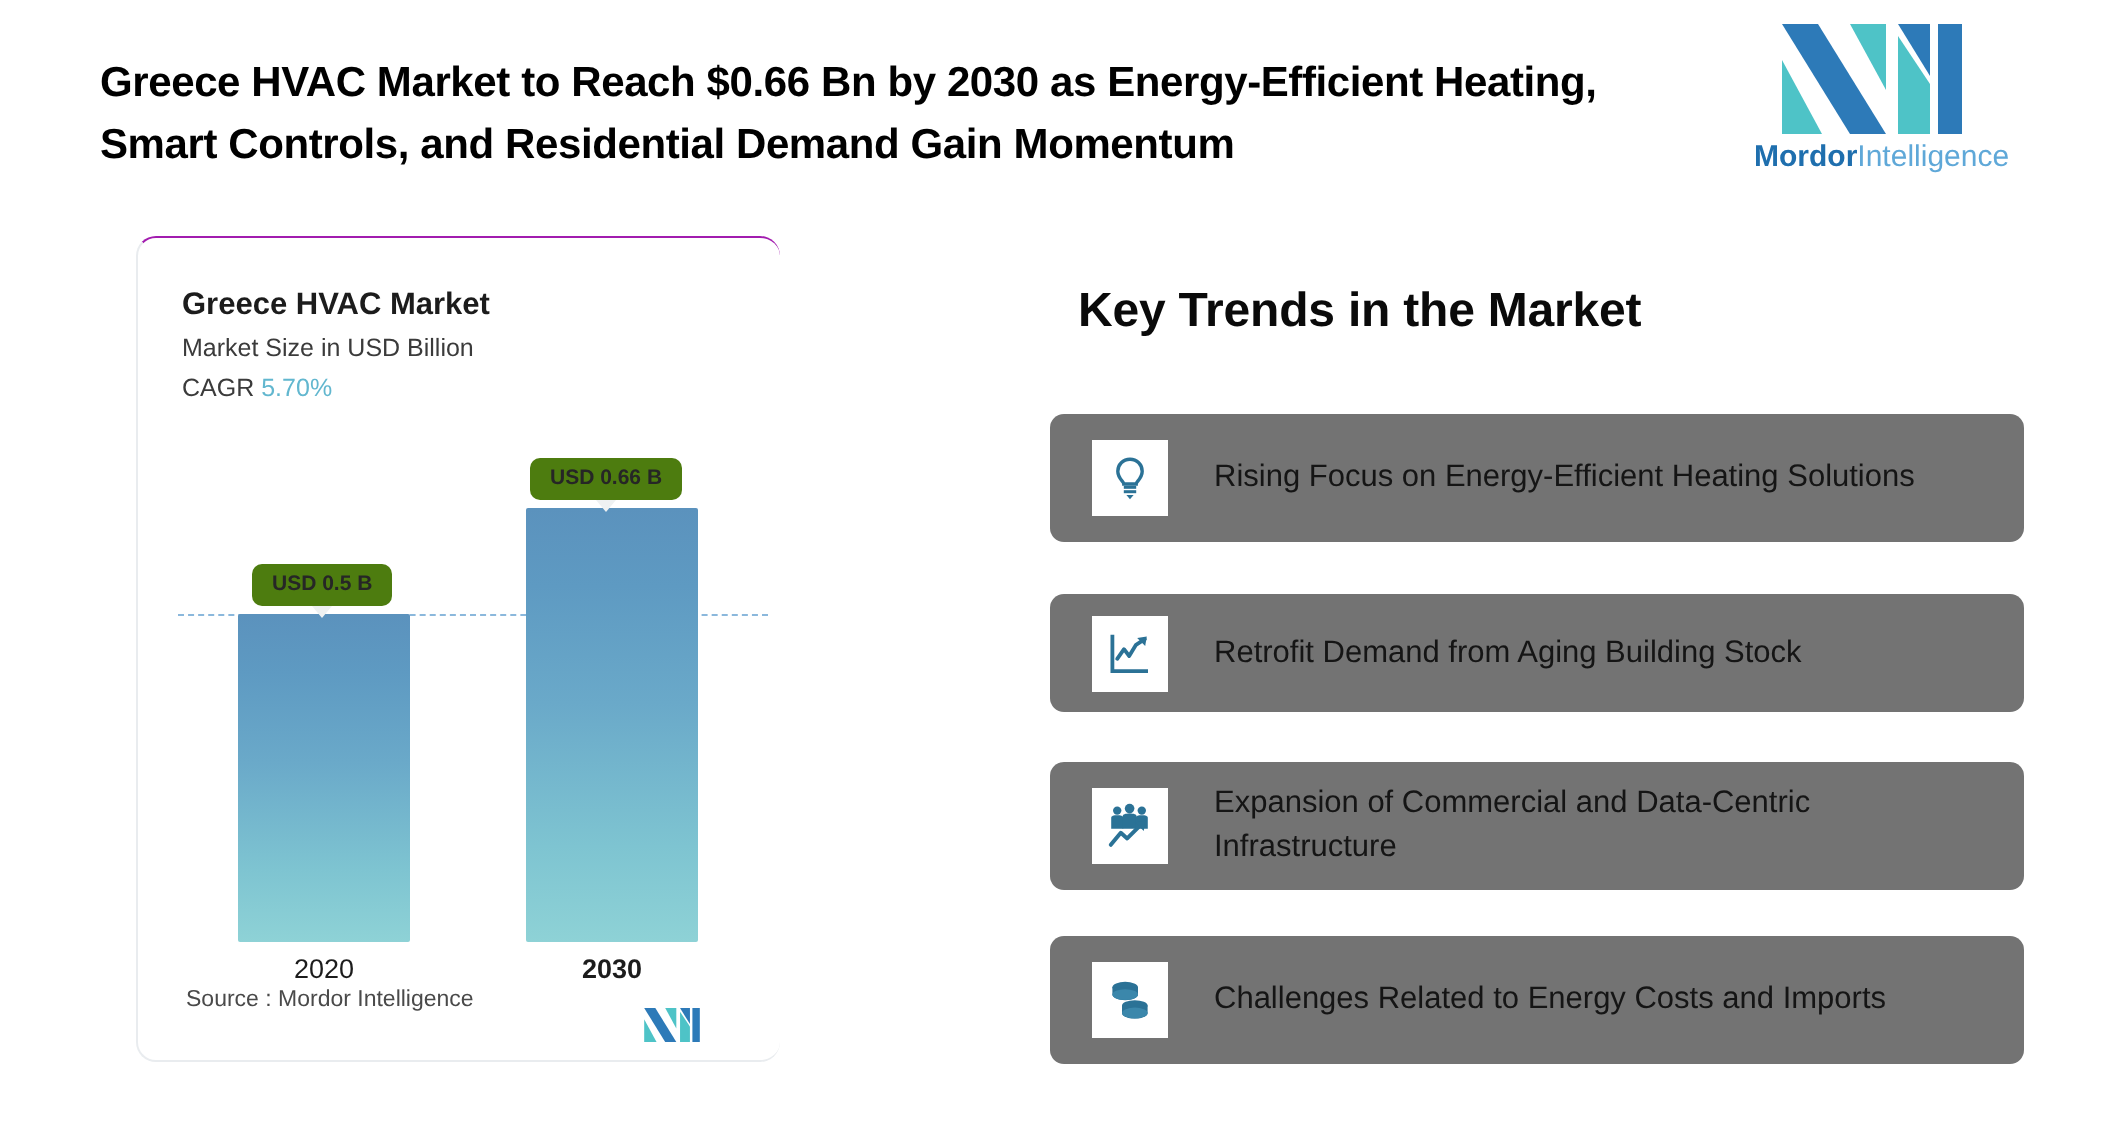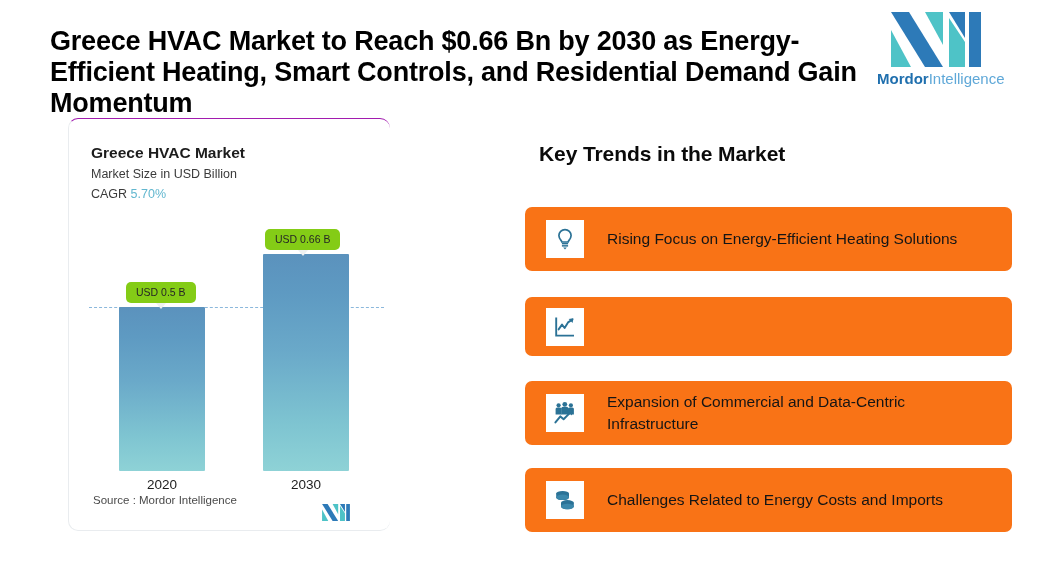--- a/index.html
+++ b/index.html
@@ -19,21 +19,21 @@
   #header {
     position: absolute;
     left: 0; top: 0;
     width: 1062px;
     height: 108px;
   }
   #title {
     position: absolute;
     left: 50px; top: 26px;
     width: 810px;
-    font-size: 27px;
+    font-size: 21px;
     font-weight: bold;
     line-height: 31px;
     color: #000000;
     letter-spacing: -0.2px;
   }
 
   
   #logo {
     position: absolute;
     left: 877px; top: 12px;
@@ -103,24 +103,24 @@
   }
   .dashline {
     position: absolute;
     left: 20px;
     width: 295px;
     height: 0;
     border-top: 1.3px dashed #8bb8dc;
   }
   .tip {
     position: absolute;
-    background: #84cc16;
+    background: #4d7c0f;
     border-radius: 5px;
     font-size: 10.5px;
-    font-weight: normal;
+    font-weight: bold;
     color: #262626;
     padding: 4px 10px 5px 10px;
     white-space: nowrap;
     line-height: 12px;
   }
   .tip::after {
     content: "";
     position: absolute;
     left: 50%;
     margin-left: -5px;
@@ -146,30 +146,30 @@
   #source-mark {
     position: absolute;
     left: 252px; top: 385px;
     width: 30px; height: 17px;
   }
 
   
   #trends-title {
     position: absolute;
     left: 539px; top: 142px;
-    font-size: 21px;
+    font-size: 24px;
     font-weight: bold;
     color: #0a0a0a;
     letter-spacing: -0.1px;
   }
   .card {
     position: absolute;
     left: 525px;
     width: 487px;
-    background: #f97316;
+    background: #737373;
     border-radius: 7px;
     display: flex;
     align-items: center;
   }
   .card-icon {
     width: 38px;
     height: 38px;
     min-width: 38px;
     margin-left: 21px;
     background: #ffffff;
@@ -213,21 +213,21 @@
   <div id="plot">
 
     <div class="dashline" style="top:188px;"></div>
 
     <div class="bar" style="left:50px; top:188px; width:86px; height:164px;"></div>
     <div class="tip" style="left:57px; top:163px;">USD 0.5 B</div>
     <div class="xlabel" style="left:38px; top:358px;">2020</div>
 
     <div class="bar" style="left:194px; top:135px; width:86px; height:217px;"></div>
     <div class="tip" style="left:196px; top:110px;">USD 0.66 B</div>
-    <div class="xlabel" style="left:182px; top:358px;">2030</div>
+    <div class="xlabel" style="left:182px; top:358px;font-weight:bold;">2030</div>
 
   </div>
 
   <div id="source">Source :  Mordor Intelligence</div>
   <svg id="source-mark" viewBox="0 0 90 55">
     <polygon points="0,55 0,18 20,55" fill="#4ec3c7"></polygon>
     <polygon points="0,0 18,0 52,55 34,55" fill="#2d7ab8"></polygon>
     <polygon points="34,0 52,0 52,33" fill="#4ec3c7"></polygon>
     <polygon points="58,55 58,6 74,30 74,55" fill="#4ec3c7"></polygon>
     <polygon points="78,0 90,0 90,55 78,55" fill="#2d7ab8"></polygon>
@@ -250,20 +250,21 @@
 </div>
 
 <div class="card" style="top:297px; height:59px;">
   <div class="card-icon">
     <svg width="24" height="24" viewBox="0 0 24 24">
       <path d="M3.2 2.4 L3.2 20.6 L21 20.6" fill="none" stroke="#2b7296" stroke-width="1.9"></path>
       <path d="M5.6 14.4 L9 9.6 L11.6 13 L15 7.4 L19.4 4.6" fill="none" stroke="#2b7296" stroke-width="1.9" stroke-linejoin="round" stroke-linecap="round"></path>
       <path d="M15.6 4.0 L20.4 3.3 L19.6 8.0 Z" fill="#2b7296"></path>
     </svg>
   </div>
+  <div class="card-label">Retrofit Demand from Aging Building Stock</div>
 </div>
 
 <div class="card" style="top:381px; height:64px;">
   <div class="card-icon">
     <svg width="24" height="24" viewBox="0 0 24 24">
       <circle cx="5.6" cy="4.3" r="2.1" fill="#2b7296"></circle>
       <circle cx="11.8" cy="3.3" r="2.4" fill="#2b7296"></circle>
       <circle cx="17.9" cy="4.3" r="2.1" fill="#2b7296"></circle>
       <path d="M2.6 13.4 L2.6 7.9 C2.6 6.9 3.8 6.6 5.6 6.6 C7.4 6.6 8.6 6.9 8.6 7.9 L8.6 13.4 Z" fill="#2b7296"></path>
       <path d="M8.3 13.4 L8.3 7.3 C8.3 6.2 9.7 5.8 11.8 5.8 C13.9 5.8 15.3 6.2 15.3 7.3 L15.3 13.4 Z" fill="#2b7296"></path>

